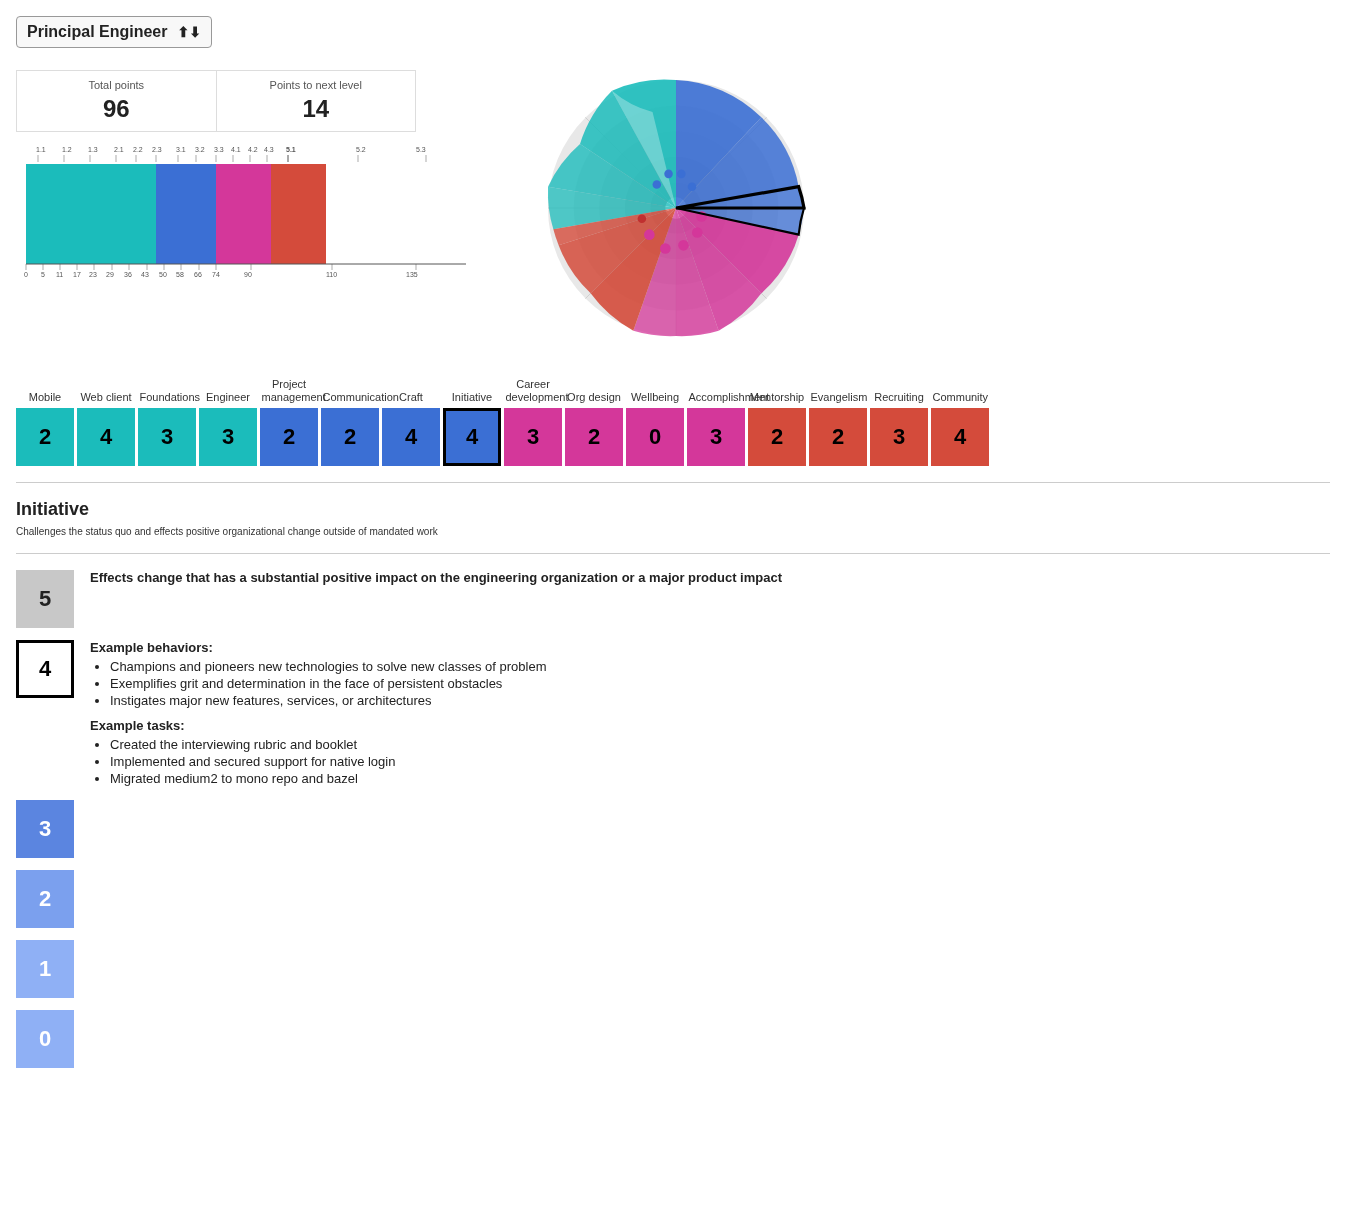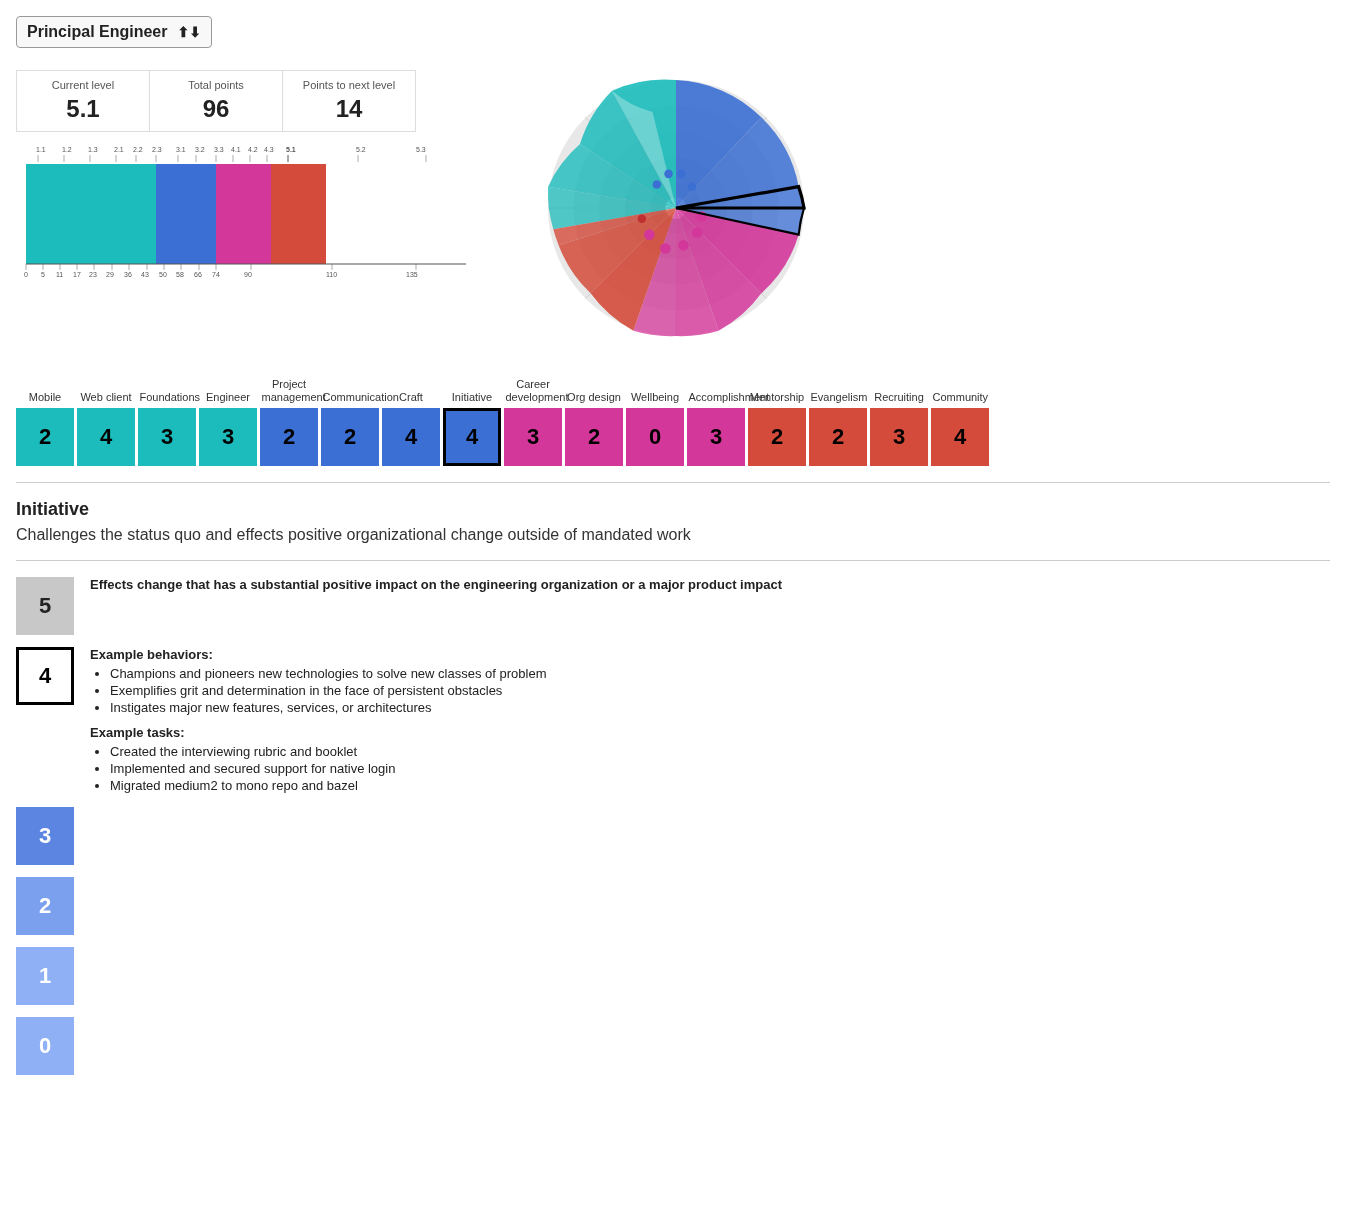--- a/index.html
+++ b/index.html
@@ -43,21 +43,21 @@
     .color-teal { background: #1bbcbb; }
     .color-blue { background: #3b6fd4; }
     .color-pink { background: #d4379a; }
     .color-red { background: #d44b3b; }
 
     
     .divider { border: none; border-top: 1px solid #ccc; margin: 16px 0; }
 
     
     .initiative-title { font-size: 18px; font-weight: bold; margin-bottom: 6px; }
-    .initiative-desc { font-size: 16px; color: #333; margin-bottom: 8px; }
+    .initiative-desc { font-size: 10px; color: #333; margin-bottom: 8px; }
 
     
     .levels-section { margin-top: 16px; }
     .level-row { display: flex; gap: 16px; margin-bottom: 12px; align-items: flex-start; }
     .level-badge {
       width: 58px; height: 58px; display: flex; align-items: center; justify-content: center;
       font-size: 22px; font-weight: bold; color: #222; flex-shrink: 0;
       border: 2px solid transparent;
     }
     .level-badge.selected { border: 3px solid #000; background: #fff !important; color: #000; }
@@ -82,24 +82,20 @@
   <span>Principal Engineer</span>
   <span class="dropdown-arrow">⬆⬇</span>
 </div>
 
 
 <div class="top-section" style="margin-top:10px;">
   <div class="left-panel">
 
     <div class="stats-row">
       <div class="stat-cell">
-        <div class="stat-label">Current level</div>
-        <div class="stat-value">5.1</div>
-      </div>
-      <div class="stat-cell">
         <div class="stat-label">Total points</div>
         <div class="stat-value">96</div>
       </div>
       <div class="stat-cell">
         <div class="stat-label">Points to next level</div>
         <div class="stat-value">14</div>
       </div>
     </div>
 
     <div class="bar-chart-container">

